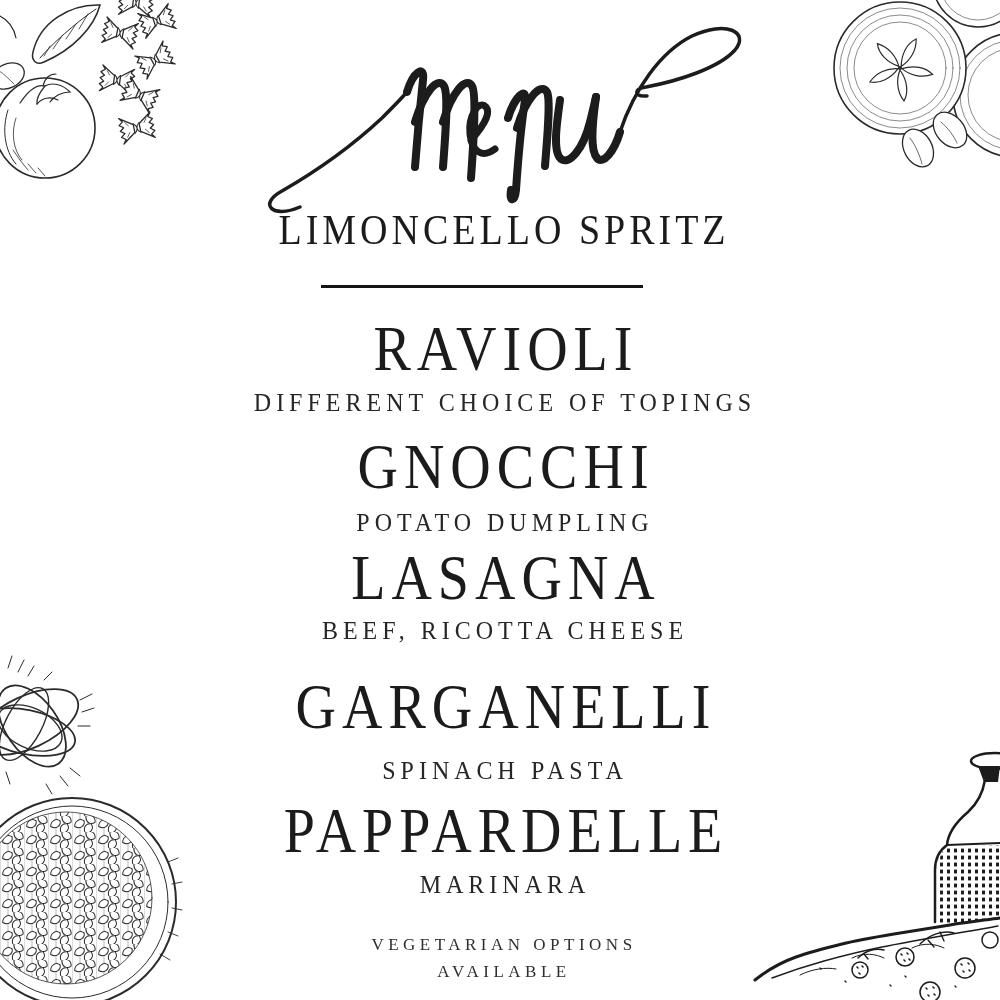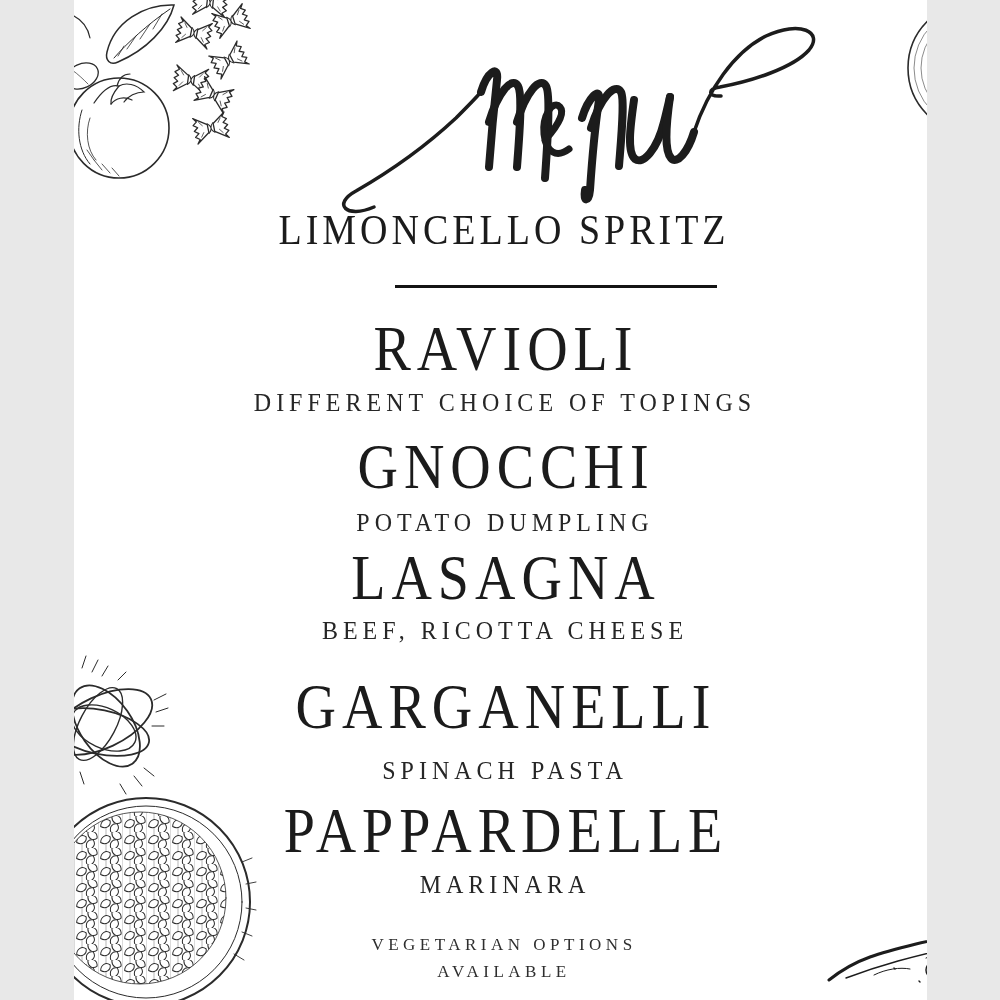--- a/index.html
+++ b/index.html
@@ -1,17 +1,17 @@
 <!DOCTYPE html>
 <html><head>
 <meta charset="utf-8">
 <style>
   html,body{margin:0;padding:0;background:#e8e8e8;}
   .canvas{
-    position:relative;width:853px;height:1000px;margin:0 auto;
+    position:relative;width:1000px;height:1000px;margin:0 auto;
     background:#ffffff;overflow:hidden;
     font-family:"Liberation Serif", serif;
   }
   .decor-svg{position:absolute;left:0;top:0;pointer-events:none;}
   .script-svg{position:absolute;left:0;top:0;width:1000px;height:222px;}
   .center-line{
     position:absolute;left:0;width:100%;text-align:center;
     color:#1d1d1d;line-height:1;white-space:nowrap;
   }
   .subtitle{

